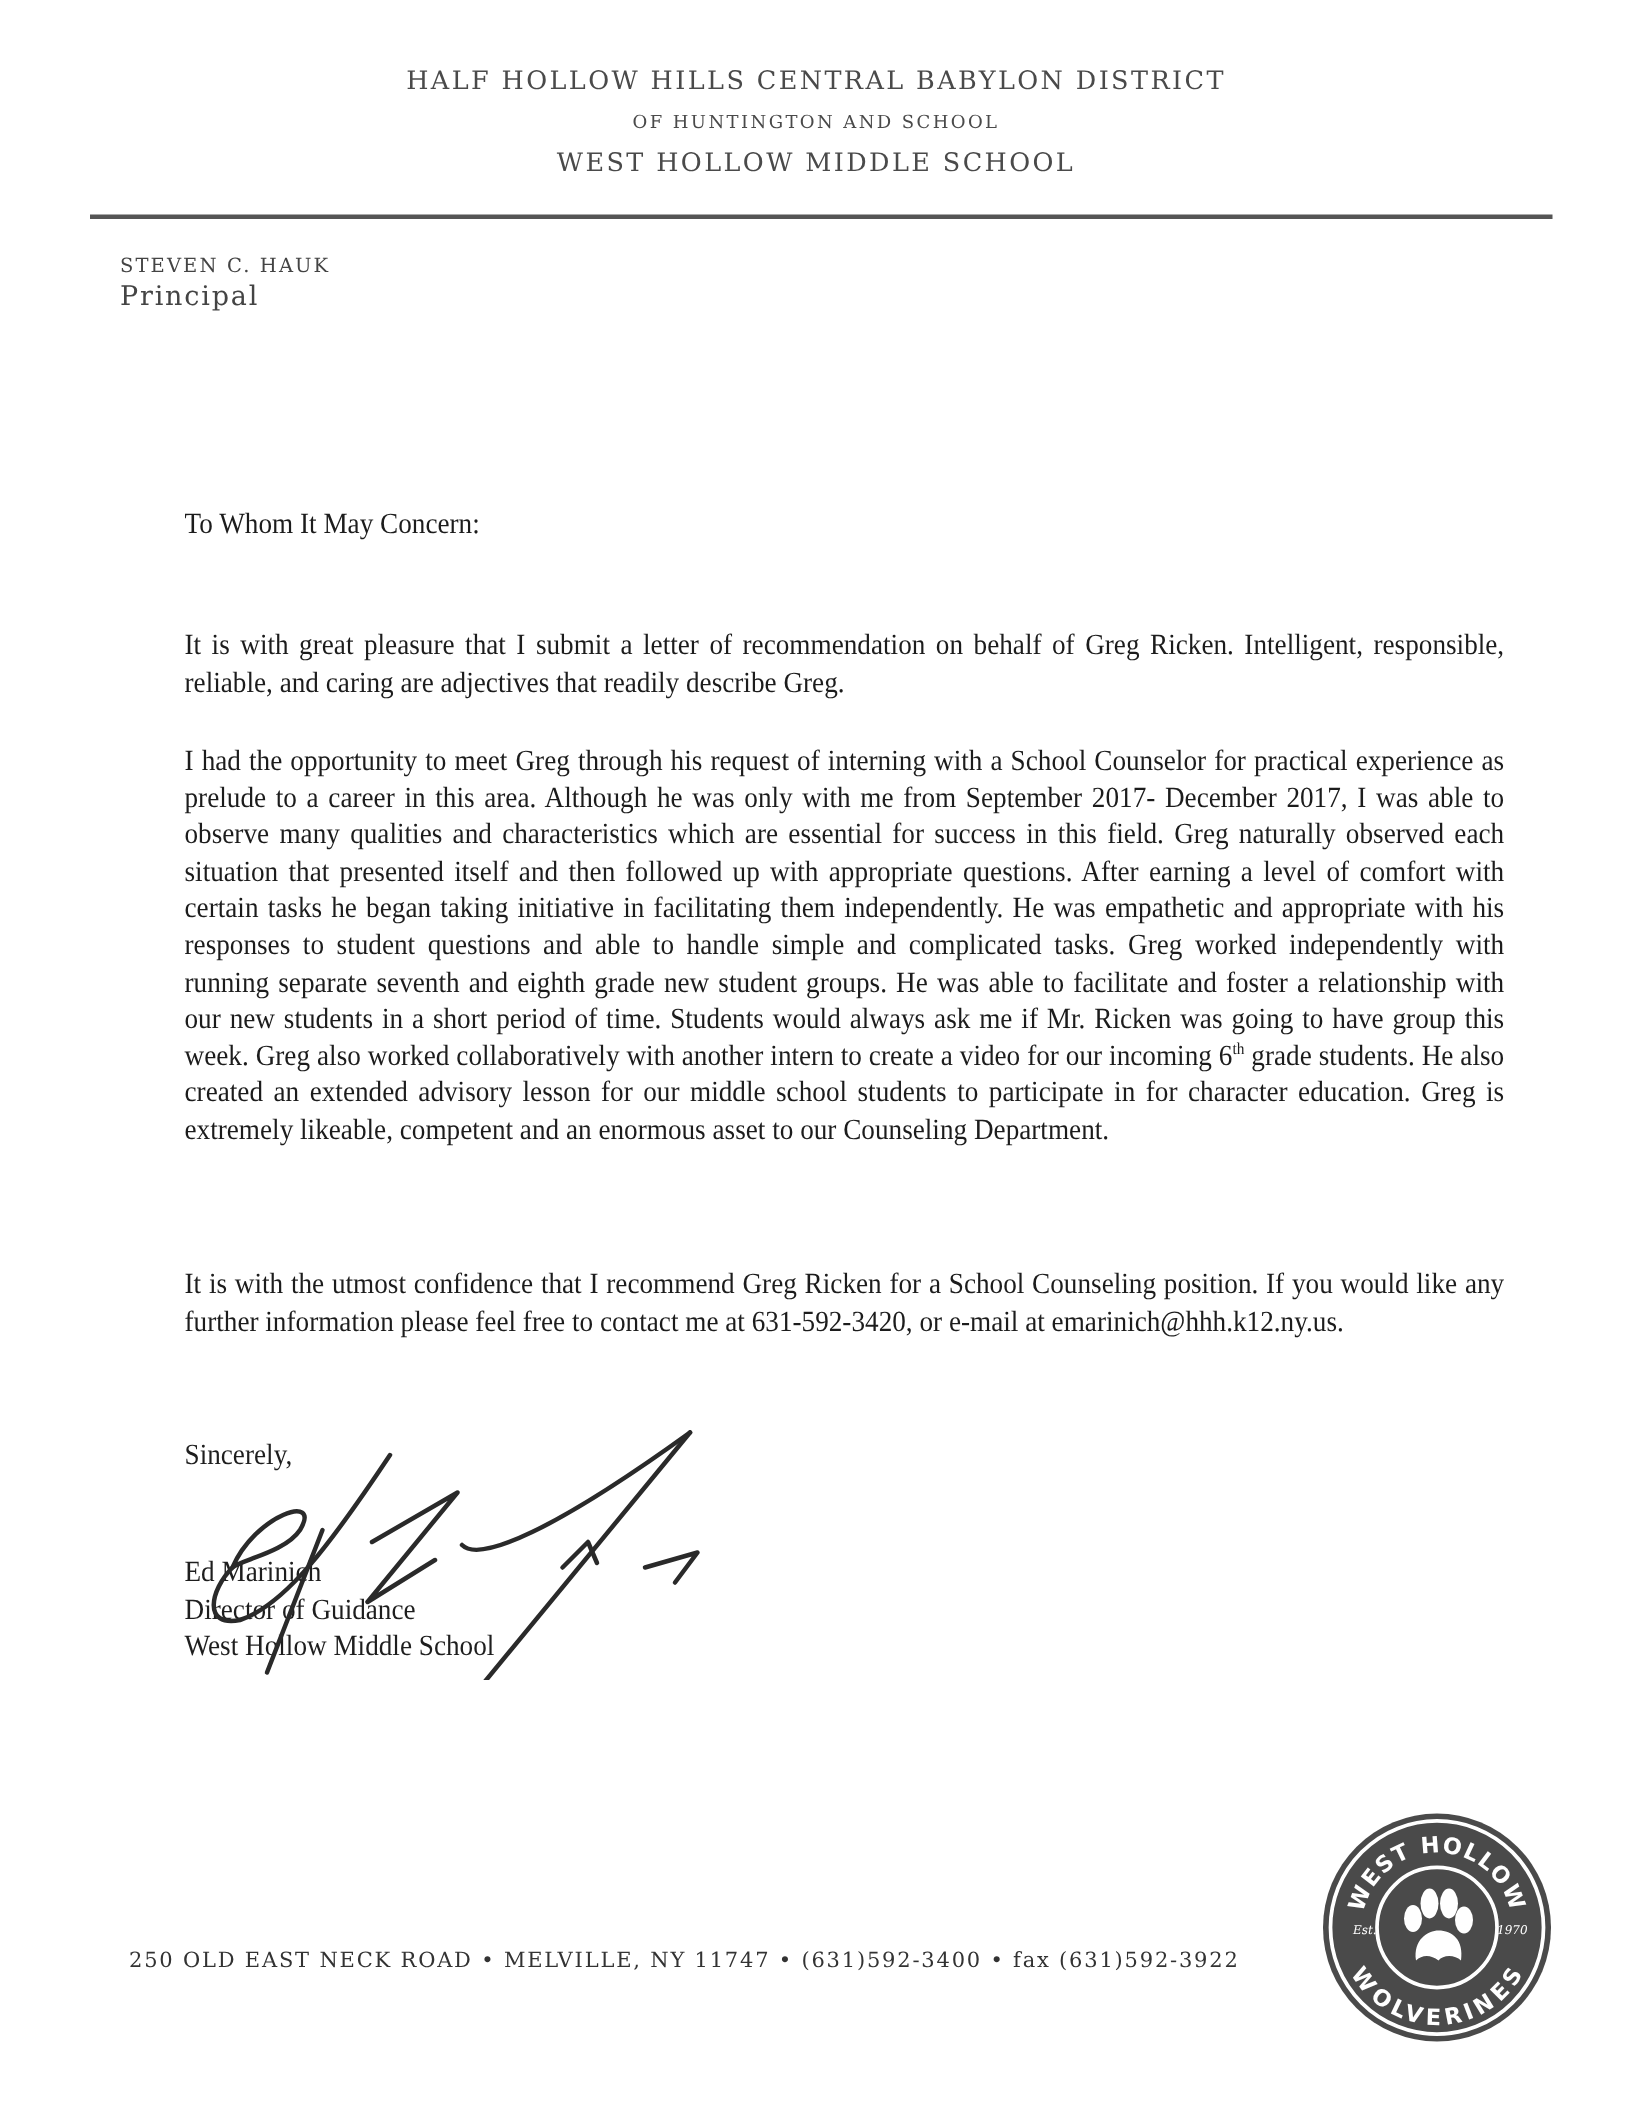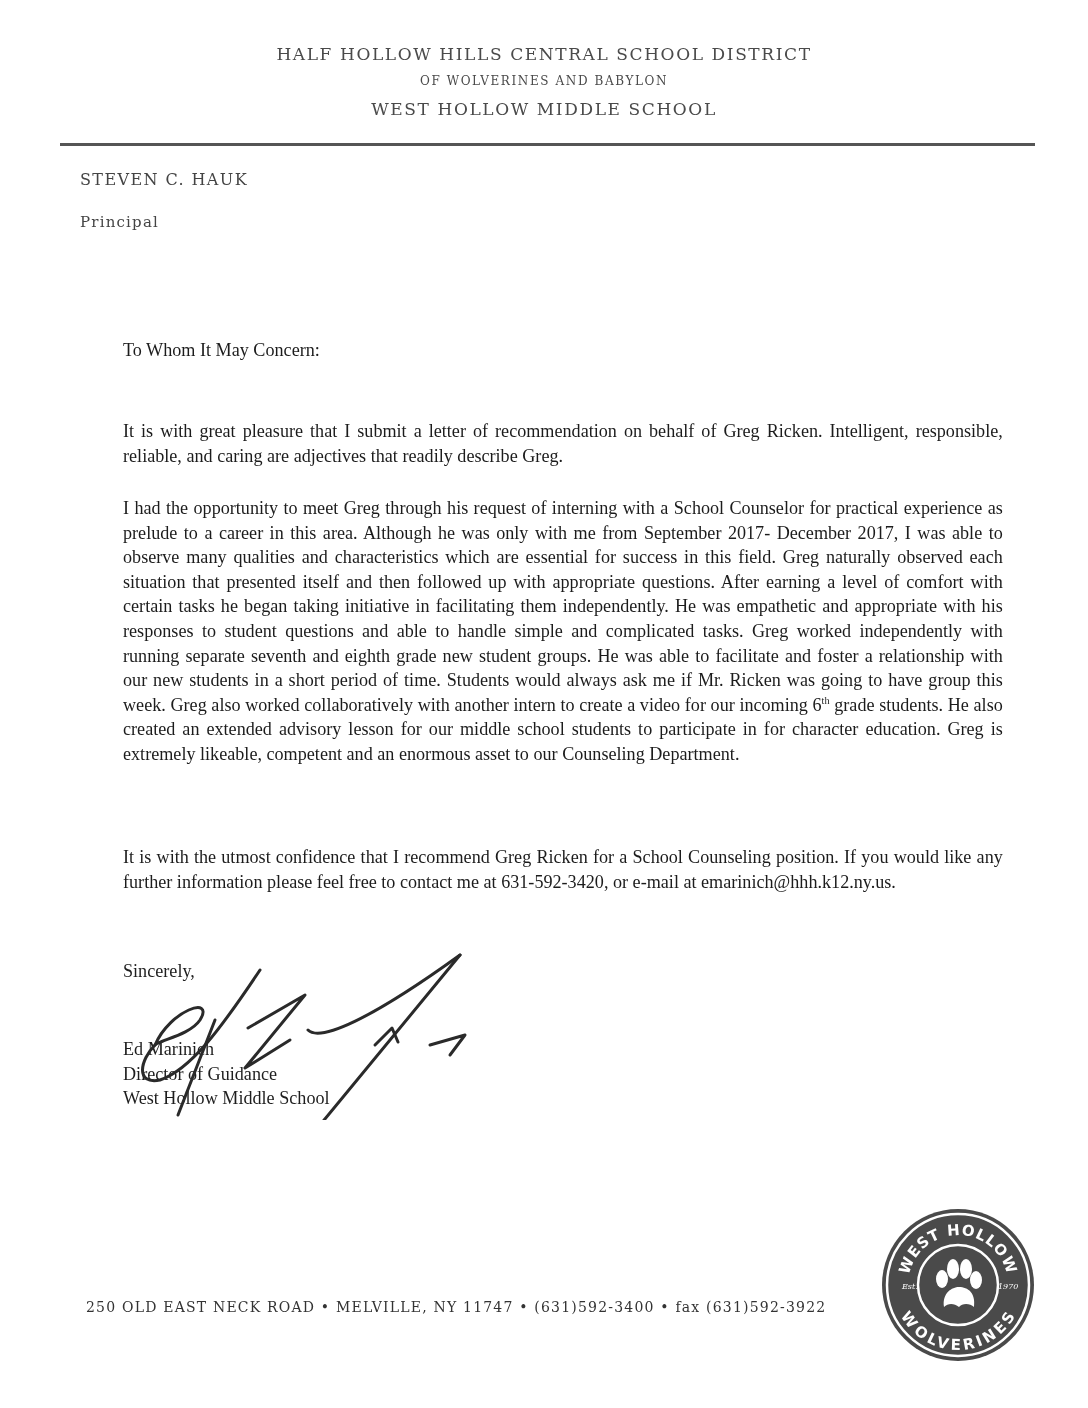--- a/index.html
+++ b/index.html
@@ -3,40 +3,40 @@
 <meta charset="utf-8">
 <style>
   html, body { margin: 0; padding: 0; background: #ffffff; }
   body { width: 1088px; height: 1408px; position: relative; overflow: hidden; color: #1e1e1e; }
   .letterhead { position: absolute; left: 0; top: 0; width: 1088px; text-align: center; font-family: "DejaVu Serif", serif; color: #4a4a4a; }
   .lh-line1 { position: absolute; top: 44px; left: 0; width: 1088px; font-size: 17px; letter-spacing: 1.6px; }
   .lh-line2 { position: absolute; top: 74px; left: 0; width: 1088px; font-size: 12px; letter-spacing: 1.6px; }
   .lh-line3 { position: absolute; top: 99px; left: 0; width: 1088px; font-size: 17px; letter-spacing: 1.6px; }
   .rule { position: absolute; left: 60px; top: 143px; width: 975px; height: 3px; background: #555; }
   .principal { position: absolute; left: 80px; top: 170px; font-family: "DejaVu Serif", serif; color: #444; }
-  .principal .name { font-size: 16px; letter-spacing: 1.4px; }
-  .principal .title { font-size: 15px; letter-spacing: 1.2px; margin-top: 24px; }
+  .principal .name { font-size: 13px; letter-spacing: 1.4px; }
+  .principal .title { font-size: 18px; letter-spacing: 1.2px; margin-top: 2px; }
   .body-text { position: absolute; left: 123px; width: 880px; font-family: "Liberation Serif", serif; font-size: 19.5px; line-height: 24.6px; color: #1c1c1c; text-align: justify; transform: scaleX(0.93); transform-origin: left top; width: 946px; }
   .salutation { top: 338px; }
   .p1 { top: 419px; }
   .p2 { top: 496px; }
   .p3 { top: 845px; }
   .closing { position: absolute; left: 123px; top: 958px; font-family: "Liberation Serif", serif; font-size: 19.5px; line-height: 25px; transform: scaleX(0.93); transform-origin: left top; }
   .sig-block { position: absolute; left: 123px; top: 1037px; font-family: "Liberation Serif", serif; font-size: 19.5px; line-height: 24.5px; transform: scaleX(0.93); transform-origin: left top; }
   .signature { position: absolute; left: 130px; top: 950px; width: 400px; height: 170px; }
   .footer-address { position: absolute; left: 86px; top: 1299px; font-family: "DejaVu Serif", serif; font-size: 14px; letter-spacing: 1.2px; color: #333; }
   .seal { position: absolute; left: 880px; top: 1207px; width: 156px; height: 156px; }
   sup { font-size: 11px; line-height: 0; }
 </style>
 </head>
 <body>
 
 <div class="letterhead">
-  <div class="lh-line1">HALF HOLLOW HILLS CENTRAL SCHOOL DISTRICT</div>
-  <div class="lh-line2">OF WOLVERINES AND BABYLON</div>
+  <div class="lh-line1">HALF HOLLOW HILLS CENTRAL BABYLON DISTRICT</div>
+  <div class="lh-line2">OF HUNTINGTON AND SCHOOL</div>
   <div class="lh-line3">WEST HOLLOW MIDDLE SCHOOL</div>
 </div>
 
 <div class="rule"></div>
 
 <div class="principal">
   <div class="name">STEVEN C. HAUK</div>
   <div class="title">Principal</div>
 </div>
 

